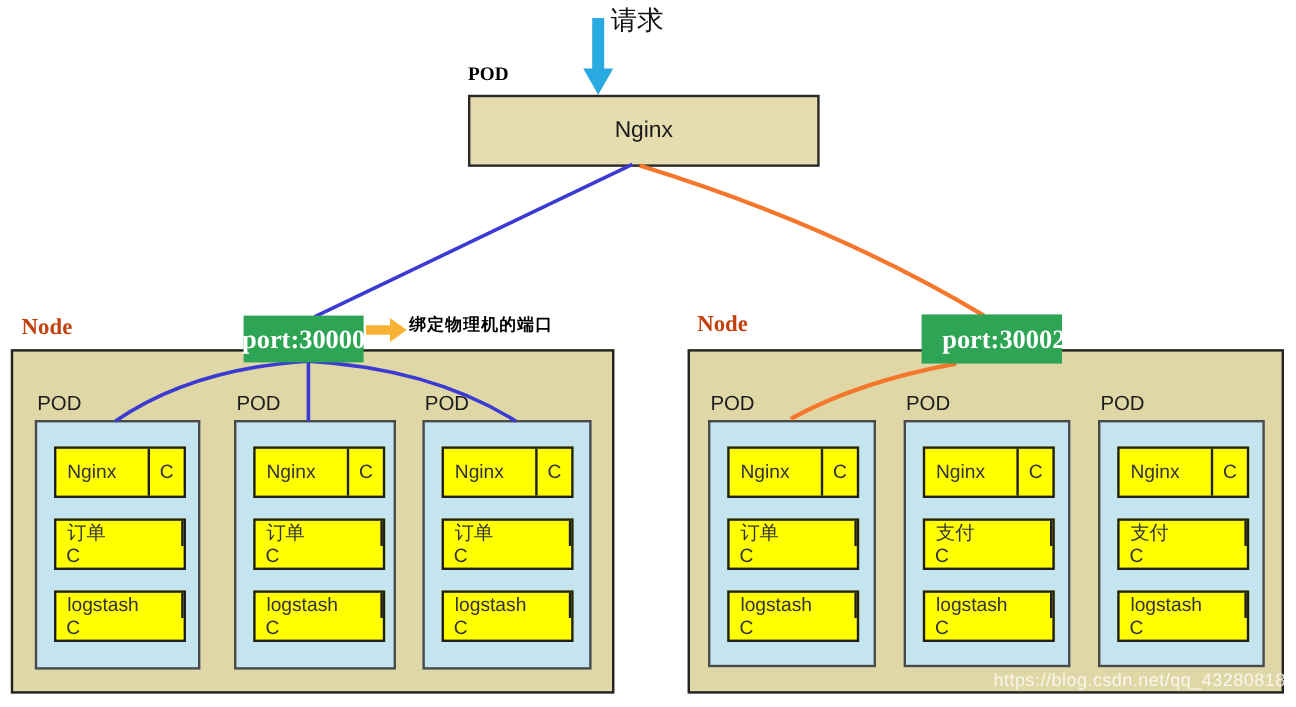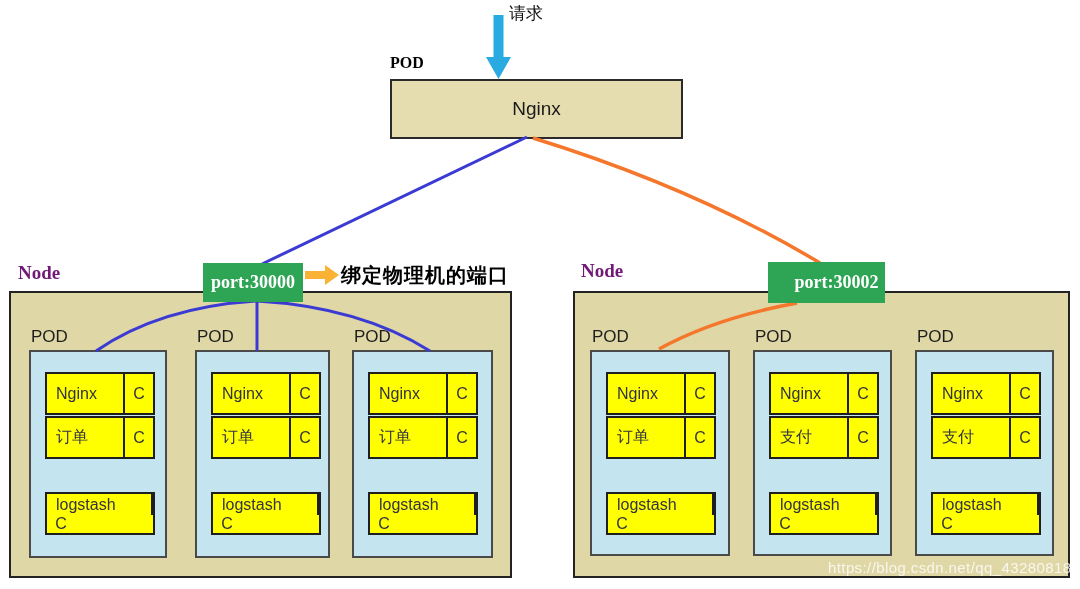--- a/index.html
+++ b/index.html
@@ -1,61 +1,61 @@
 <!DOCTYPE html>
 <html><head>
 <meta charset="utf-8">
 <style>
   html,body{margin:0;padding:0;background:#fff;}
   .stage{position:relative;width:1080px;height:589px;background:#ffffff;overflow:hidden;
          font-family:"Liberation Sans",sans-serif;}
 
   
-  .request-label{position:absolute;left:509px;top:2px;font-size:17px;color:#111;z-index:3;}
+  .request-label{position:absolute;left:509px;top:2px;font-size:22px;color:#111;z-index:3;}
   .top-pod-label{position:absolute;left:390px;top:54px;font-family:"Liberation Serif",serif;
                  font-weight:bold;font-size:16px;color:#000;z-index:3;}
   .top-box{position:absolute;left:390px;top:79px;width:289px;height:56px;background:#e5dcb0;
            border:2px solid #2a2a2a;display:flex;align-items:center;justify-content:center;
            font-size:19px;color:#1a1a1a;z-index:2;}
 
   
   .node-label{position:absolute;font-family:"Liberation Serif",serif;font-weight:bold;
-              font-size:19px;color:#701a75;z-index:3;}
+              font-size:19px;color:#c2410c;z-index:3;}
   .node-label-0{left:18px;top:262px;}
   .node-label-1{left:581px;top:260px;}
   .node-box{position:absolute;background:#e0d7a6;border:2px solid #232323;z-index:1;}
   .node-0{left:9px;top:291px;width:499px;height:283px;}
   .node-1{left:573px;top:291px;width:493px;height:283px;}
 
   
   .pod{position:absolute;top:34px;z-index:2;}
   .pod-label{font-size:17px;color:#1d1d1d;margin:0 0 3px 2px;}
   .pod-box{position:relative;background:#c4e5ef;border:2px solid #4a4a4a;height:202px;}
   .node-0 .pod-box{height:204px;}
   .pod-l0{left:18px;width:138px;}  .pod-l1{left:184px;width:135px;}  .pod-l2{left:341px;width:141px;}
   .pod-r0{left:15px;width:140px;}  .pod-r1{left:178px;width:139px;}  .pod-r2{left:340px;width:139px;}
 
   
   .crow{position:absolute;left:14px;width:110px;height:43px;background:#ffff00;
         border:2px solid #1f1f1f;display:flex;box-sizing:border-box;}
-  .r0{top:20px;} .r1{top:64px;} .r2{top:140px;flex-direction:column;}
+  .r0{top:20px;} .r1{top:80px;flex-direction:column;} .r2{top:140px;flex-direction:column;}
   .cname{flex:1;border-right:2px solid #1f1f1f;display:flex;align-items:center;
          padding-left:9px;font-size:16px;color:#323240;overflow:hidden;white-space:nowrap;}
   .ctag{width:28px;display:flex;align-items:center;justify-content:center;
         font-size:16px;color:#323240;}
 
   
   .badge{position:absolute;background:#2ea455;color:#ffffff;font-family:"Liberation Serif",serif;
-         font-weight:bold;font-size:18px;display:flex;align-items:center;justify-content:center;
+         font-weight:bold;font-size:22px;display:flex;align-items:center;justify-content:center;
          z-index:5;}
   .badge-0{left:203px;top:263px;width:100px;height:39px;}
   .badge-1{left:768px;top:262px;width:97px;height:41px;padding-left:20px;}
 
   .binding-note{position:absolute;left:341px;top:262px;font-family:"Liberation Serif",serif;
-                font-weight:bold;font-size:20px;color:#000;z-index:4;letter-spacing:1px;}
+                font-weight:bold;font-size:14px;color:#000;z-index:4;letter-spacing:1px;}
 
   .watermark{position:absolute;left:828px;top:559px;font-size:15px;
              color:rgba(255,255,255,0.8);z-index:6;letter-spacing:0.4px;}
 
   .overlay{position:absolute;left:0;top:0;width:1080px;height:589px;z-index:4;pointer-events:none;}
 </style>
 </head>
 <body>
 
 <div class="stage">

